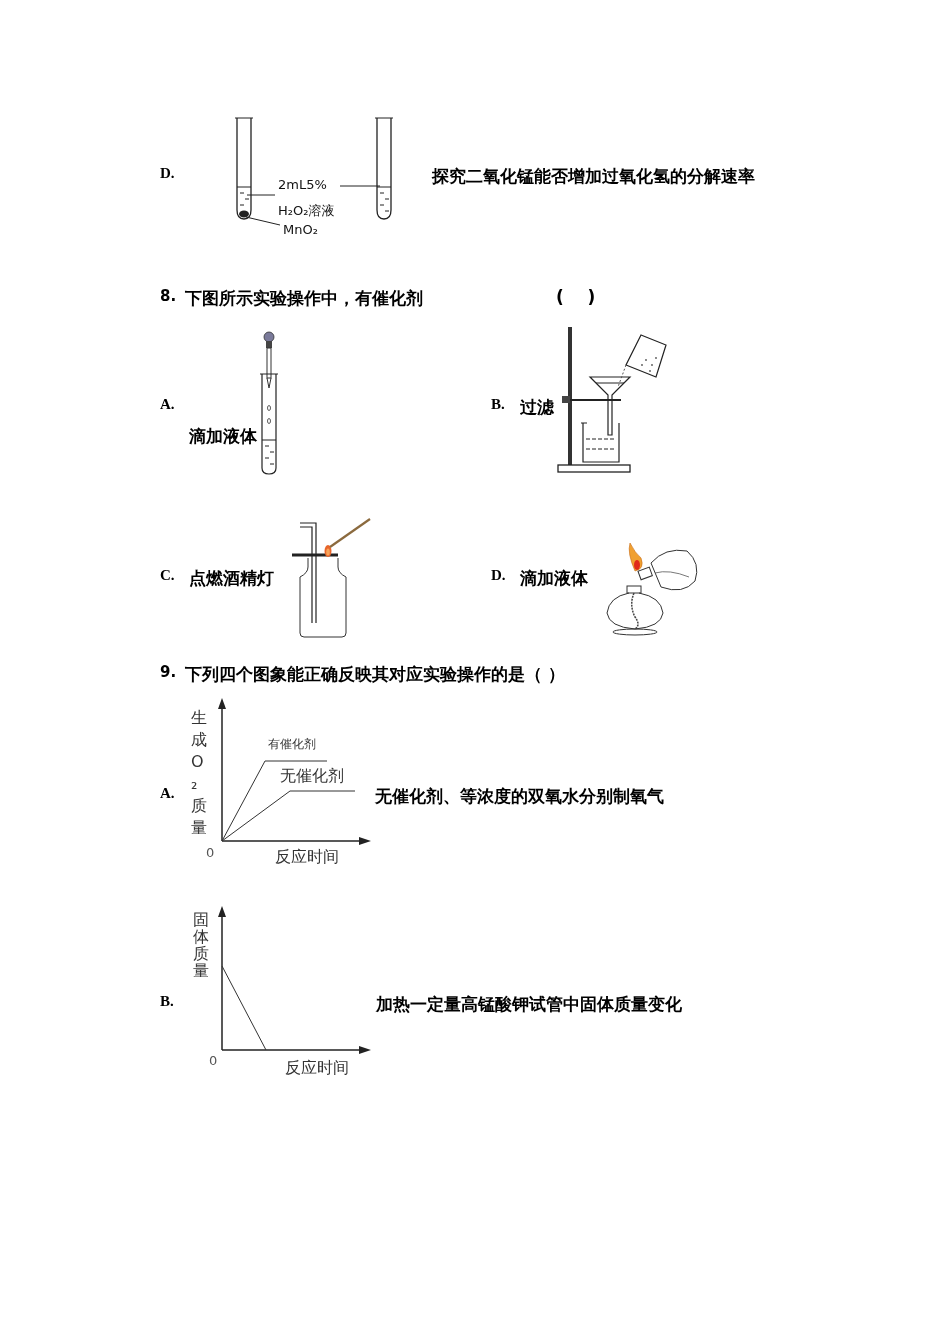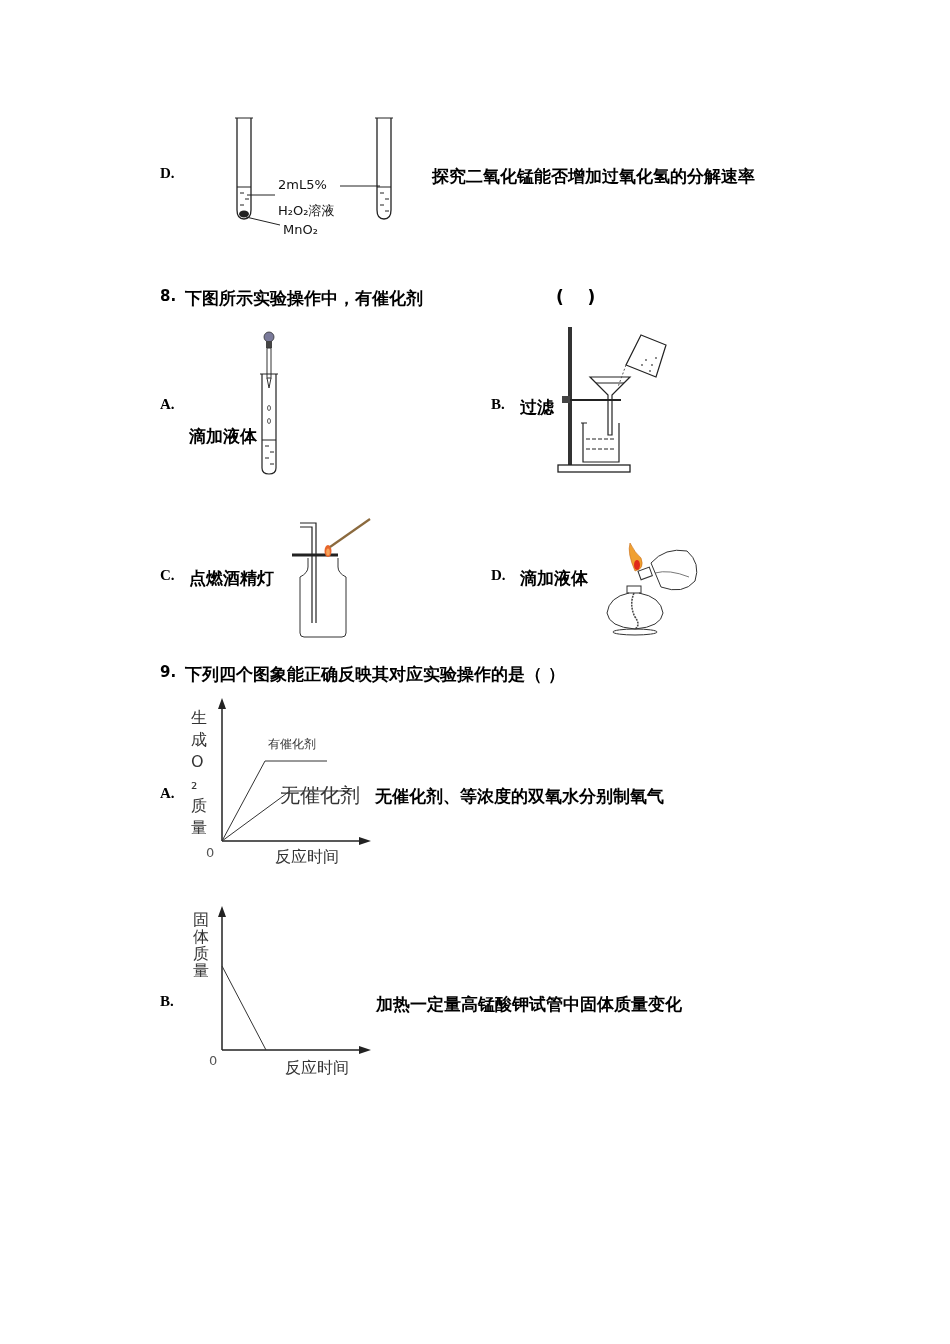--- a/index.html
+++ b/index.html
@@ -132,21 +132,21 @@
   <svg style="left:0;top:0;" width="190" height="180">
     <line x1="37" y1="146" x2="37" y2="12" stroke="#222" stroke-width="1.5"></line>
     <polygon points="33,14 37,3 41,14" fill="#222"></polygon>
     <line x1="37" y1="146" x2="176" y2="146" stroke="#222" stroke-width="1.5"></line>
     <polygon points="174,142 186,146 174,150" fill="#222"></polygon>
     <polyline points="37,146 80,66 142,66" fill="none" stroke="#333" stroke-width="1"></polyline>
     <polyline points="37,146 105,96 170,96" fill="none" stroke="#333" stroke-width="1"></polyline>
   </svg>
   <div class="abs" style="left:6px;top:12px;width:18px;font-size:16px;line-height:22px;color:#333;word-break:break-all;">生成O₂质量</div>
   <div class="abs" style="left:73px;top:41px;font-size:12px;color:#333;white-space:nowrap;margin-left:10px;">有催化剂</div>
-  <div class="abs" style="left:95px;top:71px;font-size:20px;color:#333;white-space:nowrap;margin-top:16px;">无催化剂</div>
+  <div class="abs" style="left:95px;top:71px;font-size:16px;color:#333;white-space:nowrap;">无催化剂</div>
   <div class="abs" style="left:21px;top:150px;font-size:13px;color:#555;">0</div>
   <div class="abs" style="left:90px;top:152px;font-size:16px;color:#333;white-space:nowrap;">反应时间</div>
 </div>
 <div class="abs cn" style="left:375px;top:785px;">无催化剂、等浓度的双氧水分别制氧气</div>
 
 <div class="abs opt-letter" style="left:160px;top:993px;">B.</div>
 <div class="abs" style="left:185px;top:903px;width:190px;height:180px;">
   <svg style="left:0;top:0;" width="190" height="180">
     <line x1="37" y1="147" x2="37" y2="12" stroke="#222" stroke-width="1.5"></line>
     <polygon points="33,14 37,3 41,14" fill="#222"></polygon>

